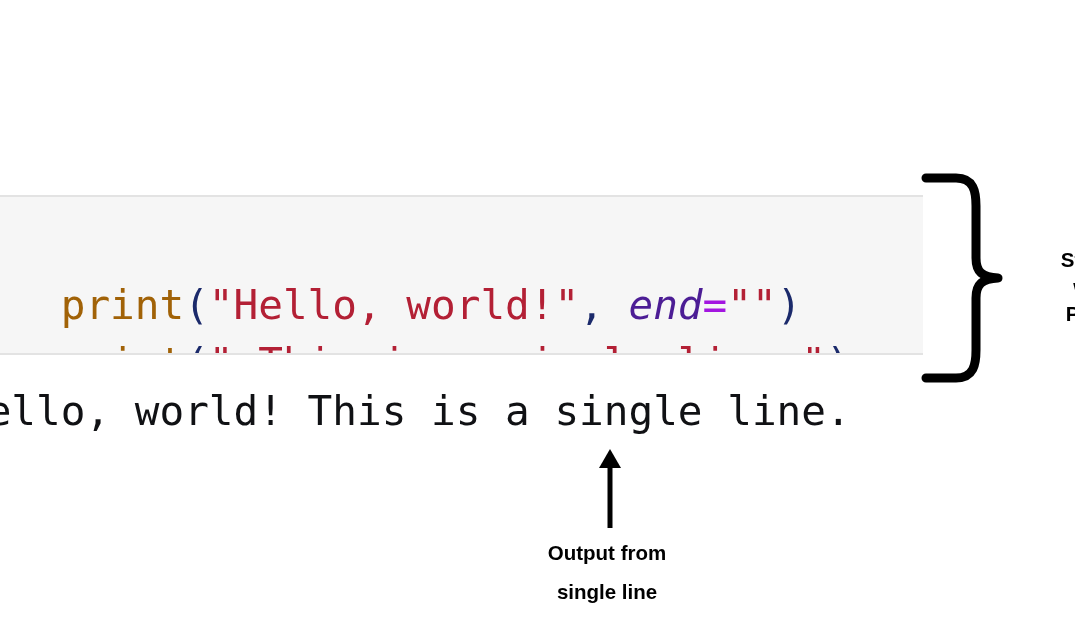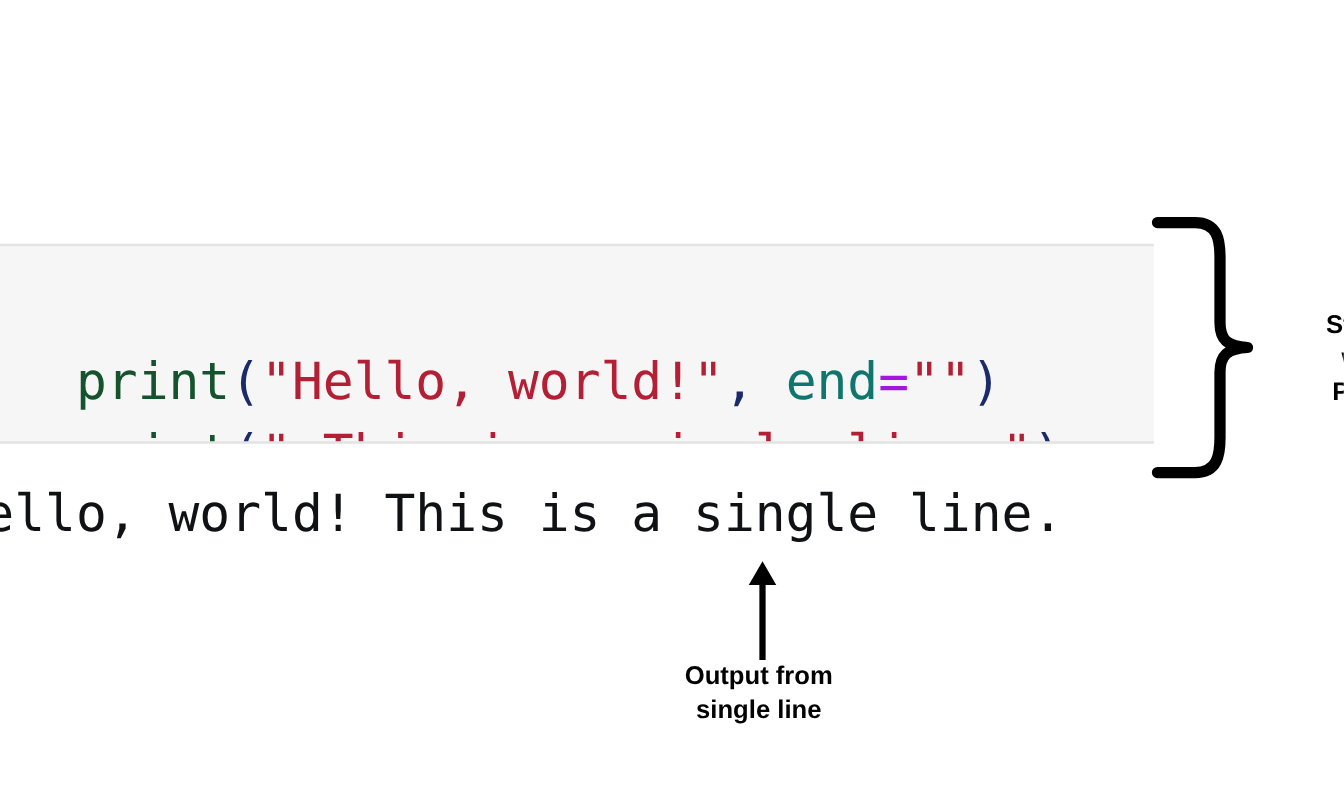--- a/index.html
+++ b/index.html
@@ -33,24 +33,24 @@
     left: 0;
     white-space: pre;
     font-family: "DejaVu Sans Mono", "Liberation Mono", monospace;
     font-size: 41px;
     line-height: 58px;
     letter-spacing: 0px;
   }
   #code-line-1 { top: 21px; }
   #code-line-2 { top: 79px; }
 
-  .tok-fn     { color: #14532d; }
+  .tok-fn     { color: #a16207; }
   .tok-punct  { color: #1b2a6b; }
   .tok-str    { color: #b32035; }
-  .tok-kwarg  { color: #0f766e; }
+  .tok-kwarg  { color: #4c1d95; font-style: italic; }
   .tok-op     { color: #a316e0; }
 
   
   #output-line {
     position: absolute;
     left: -38px;
     top: 382px;
     white-space: pre;
     color: #101114;
     font-family: "DejaVu Sans Mono", "Liberation Mono", monospace;
@@ -95,21 +95,21 @@
     position: absolute;
     left: 487px;
     top: 527px;
     width: 240px;
     text-align: center;
     font-size: 20.5px;
     font-weight: bold;
     line-height: 27px;
     color: #000000;
   }
-  .caption-line { display: block; }
+  .caption-line { display: block; margin-top: 12px; }
 </style>
 </head>
 <body>
 
 <div id="code-block">
 
   <div class="code-line" id="code-line-1">
     <span class="tok-fn">print</span><span class="tok-punct">(</span><span class="tok-str">"Hello, world!"</span><span class="tok-punct">, </span><span class="tok-kwarg">end</span><span class="tok-op">=</span><span class="tok-str">""</span><span class="tok-punct">)</span>
   </div>
 

